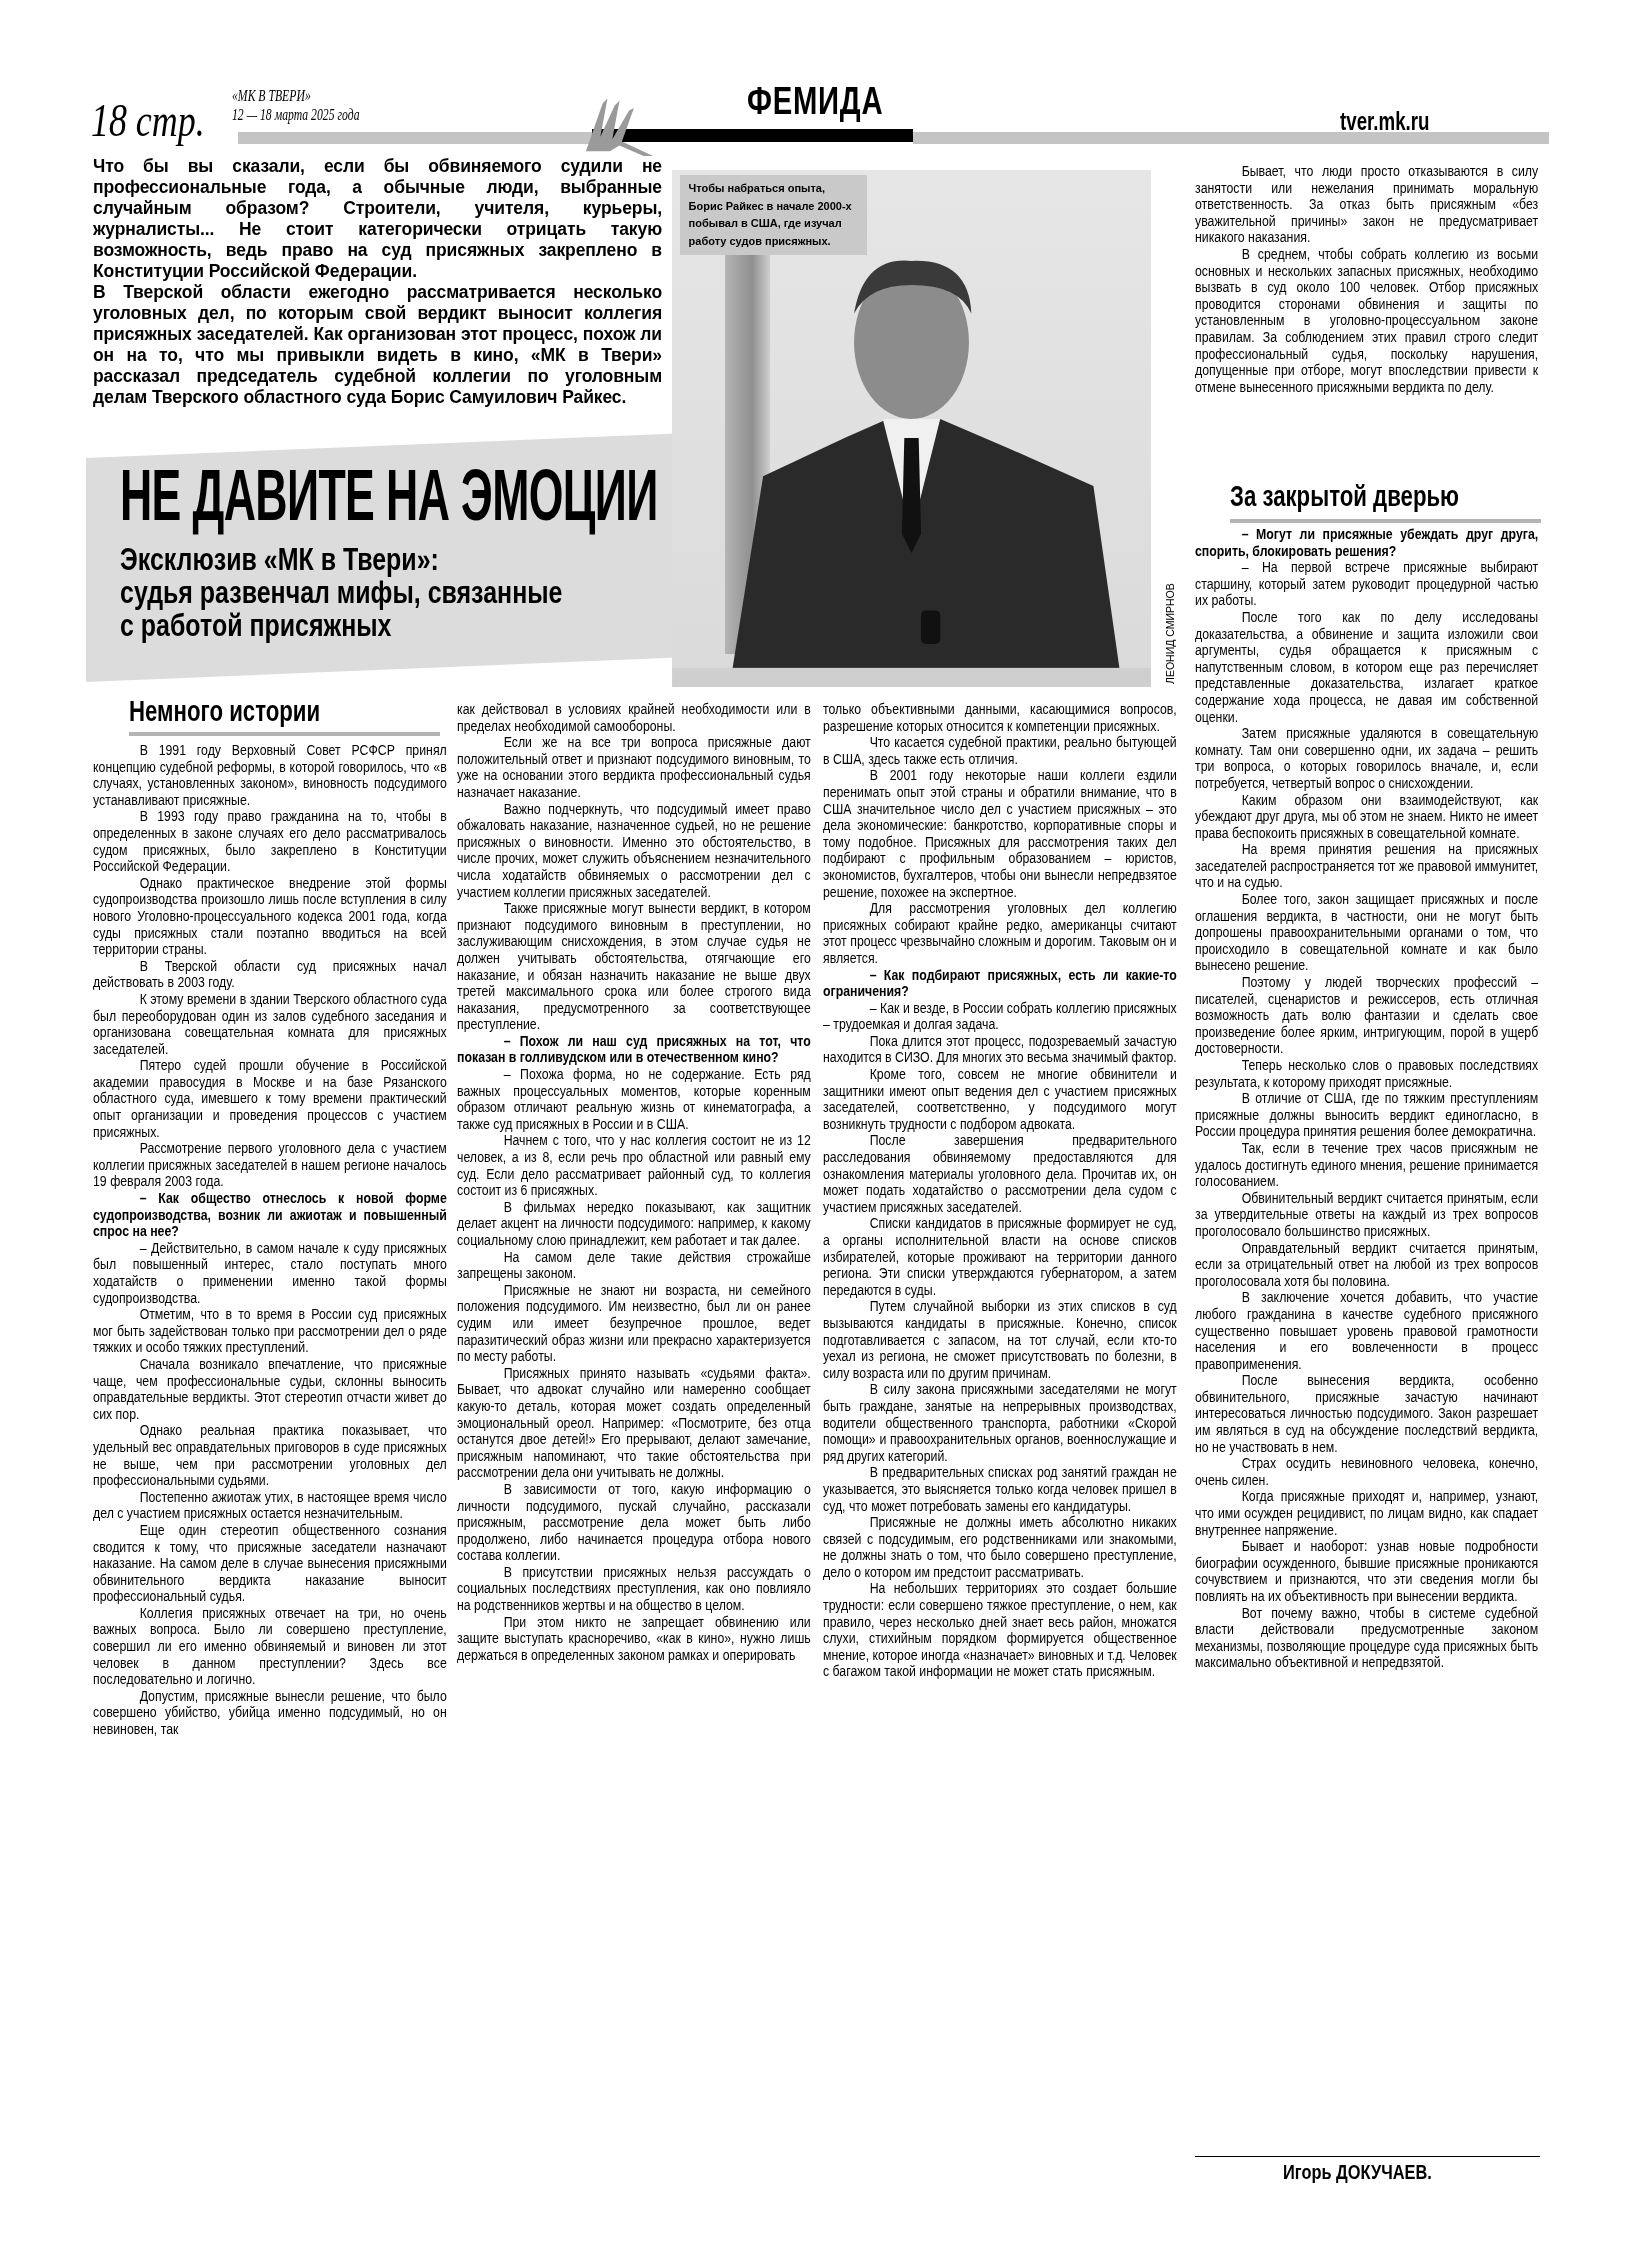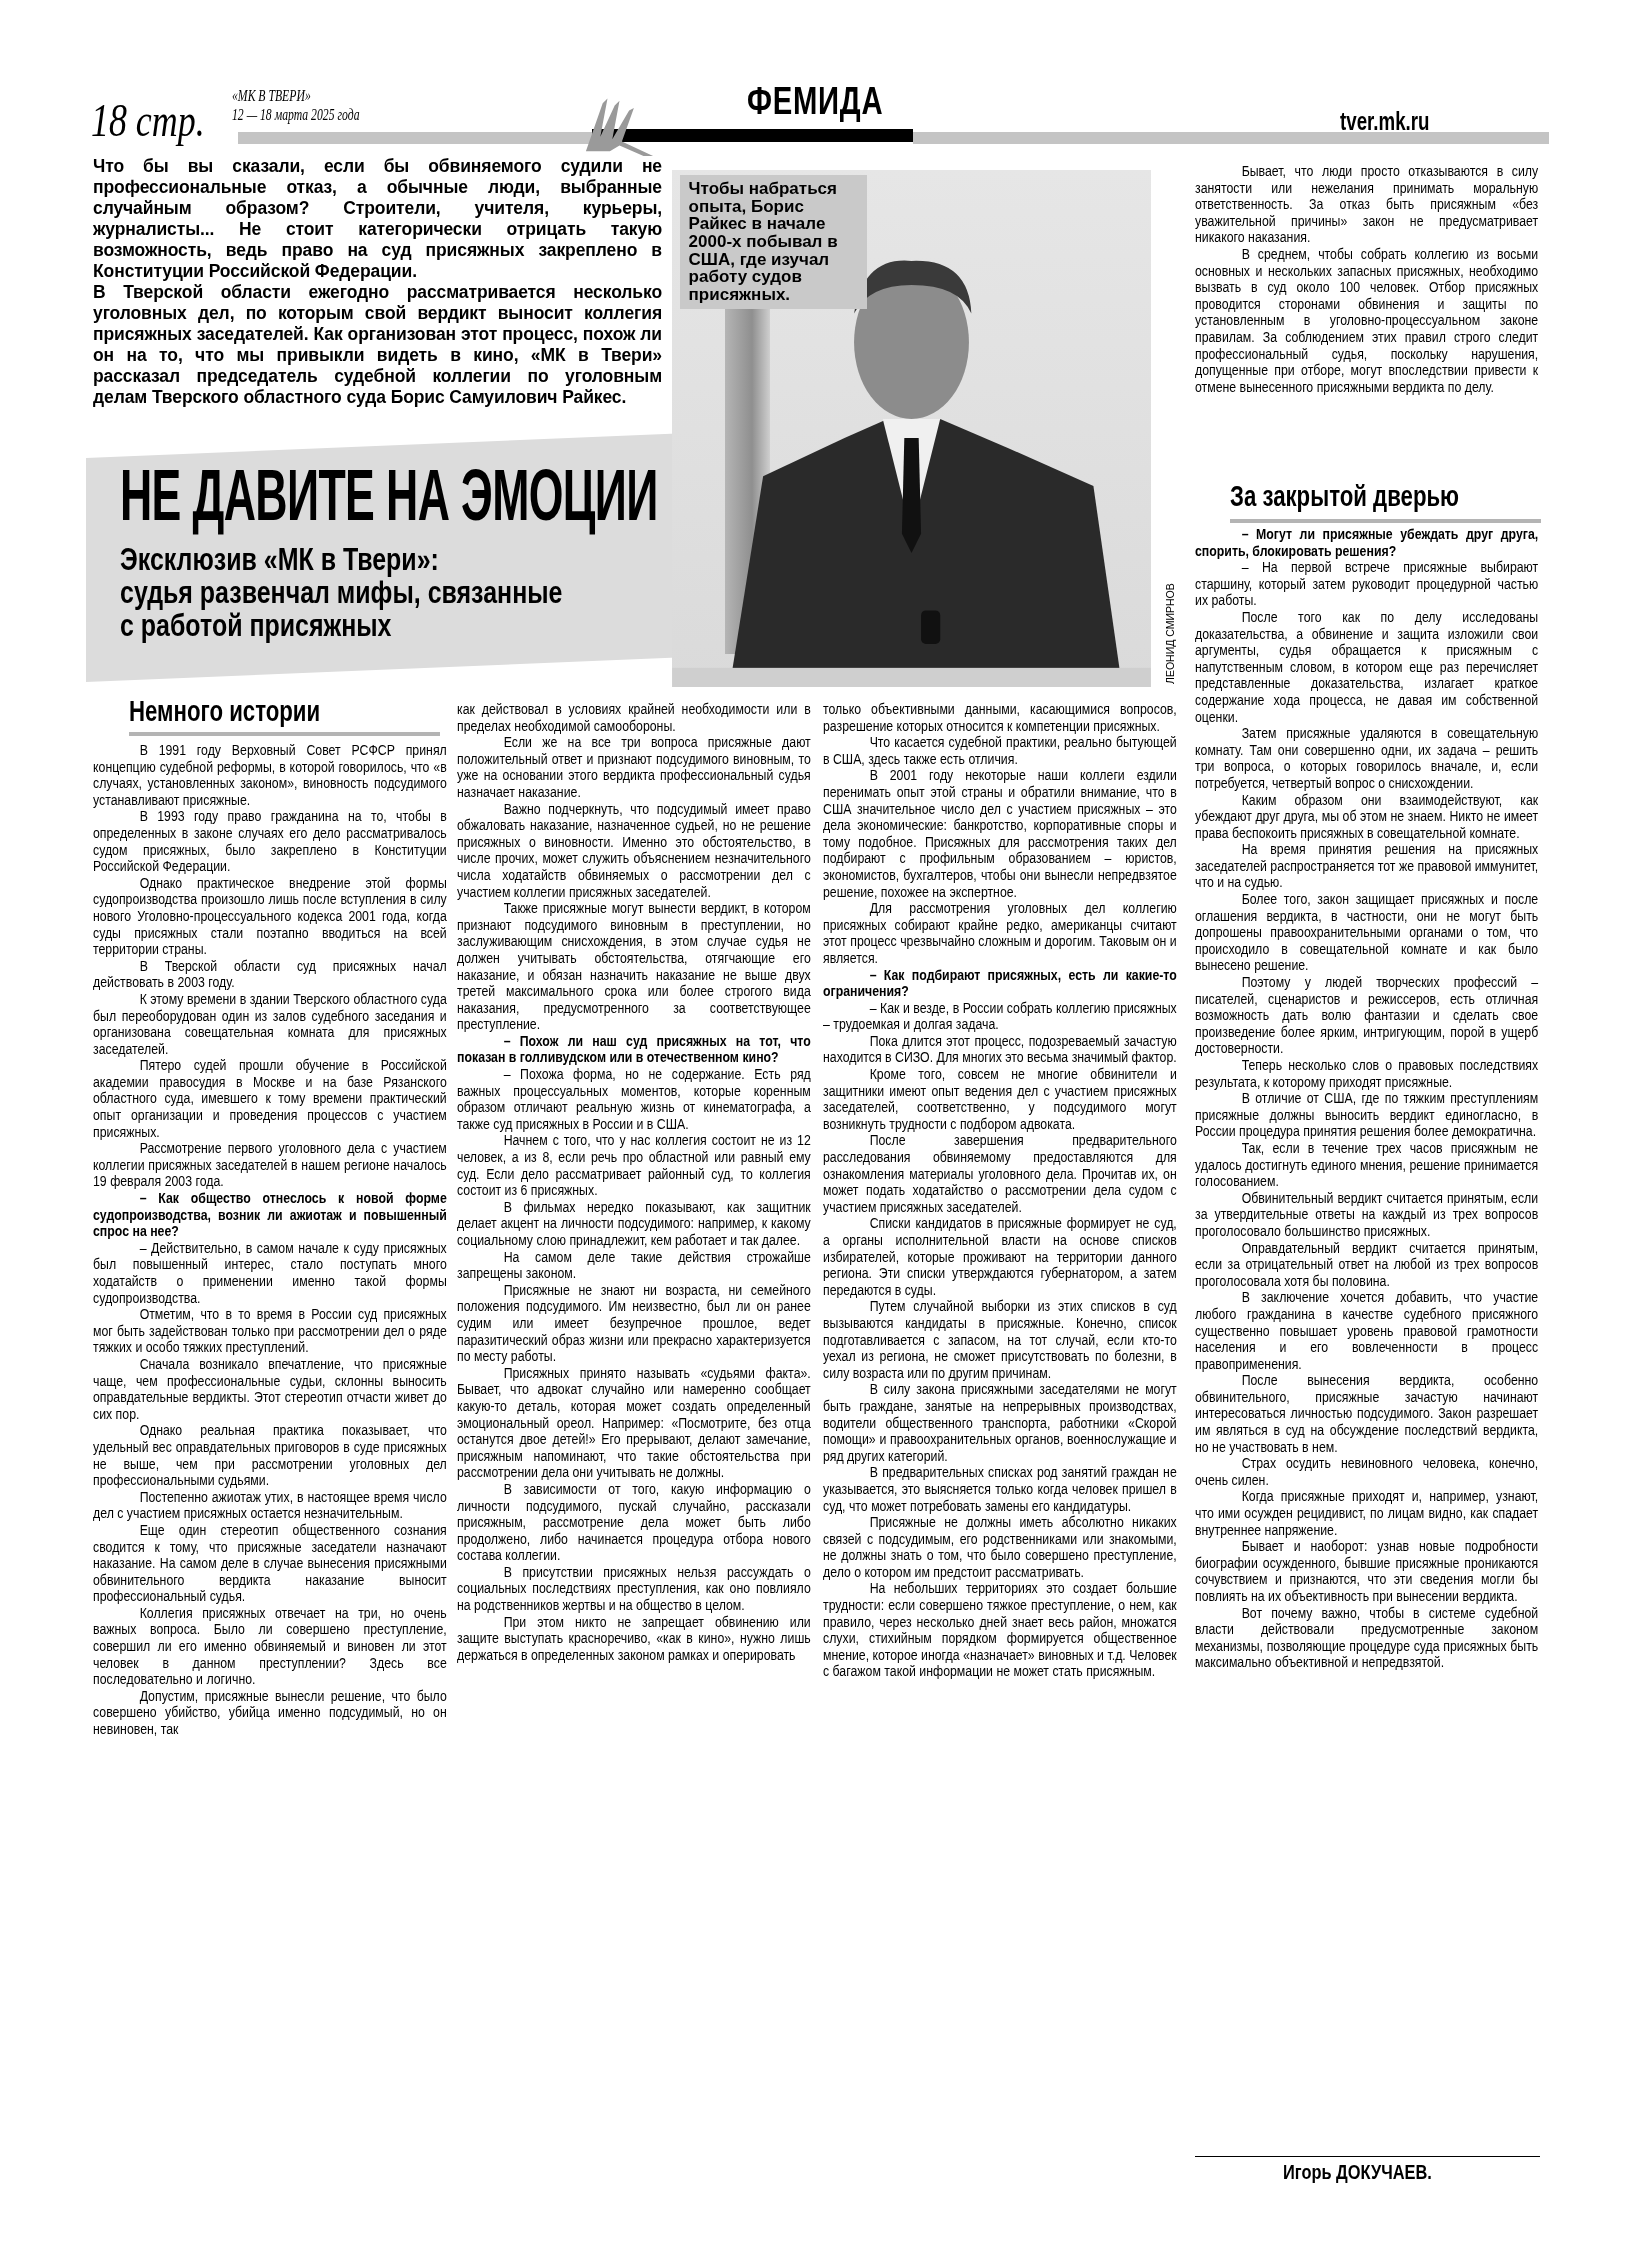--- a/index.html
+++ b/index.html
@@ -32,21 +32,21 @@
   .hl-title { left:120px; top:459px; font-size:72px; font-weight:bold; line-height:1;
               transform:scaleX(0.62); transform-origin:left top; letter-spacing:-1px; white-space:nowrap; }
   .hl-sub { left:120px; top:543px; font-size:32px; font-weight:bold; line-height:33px;
             transform:scaleX(0.78); transform-origin:left top; white-space:nowrap; }
   .hl-sub div { margin:0; }
 
   
   .photo { left:672px; top:170px; width:479px; height:517px; background:linear-gradient(180deg,#e6e6e6 0%,#dadada 100%); overflow:hidden; }
   .photo-flag { position:absolute; left:53px; top:29px; width:45px; height:455px; background:linear-gradient(90deg,#b5b5b5,#8f8f8f 60%,#cfcfcf); }
   .caption { left:680px; top:175px; width:170px; padding:4.8px 8.6px; background:#c9c9c9;
-             font-weight:bold; font-size:17px; line-height:17.7px; }
+             font-weight:bold; font-size:11px; line-height:17.7px; }
   .credit { left:1164px; top:684px; font-size:10.5px; transform:rotate(-90deg); transform-origin:left top; white-space:nowrap; }
 
   
   .col { font-size:14px; line-height:16.6px; text-align:justify; transform:scaleX(0.88); transform-origin:left top; }
   .col p { margin:0; text-indent:53px; }
   .col p.noindent { text-indent:0; }
   .col p.q { font-weight:bold; }
   .col1 { left:93px; top:742px; width:402px; }
   .col2 { left:457px; top:701px; width:402px; }
   .col3 { left:823px; top:701px; width:402px; }
@@ -70,21 +70,21 @@
 <div class="abs bar-grey-l"></div>
 <div class="abs bar-black"></div>
 <div class="abs bar-grey-r"></div>
 <svg class="abs logo" viewBox="0 0 160 150">
   <path d="M10 140 L45 40 L55 30 L40 110 L70 45 L80 35 L65 115 L100 55 L110 50 L85 120 L150 150 L130 150 L80 128 L60 140 Z" fill="#9a9a9a"></path>
 </svg>
 <div class="abs rubric">ФЕМИДА</div>
 <div class="abs site">tver.mk.ru</div>
 
 <div class="abs lead">
-  <p>Что бы вы сказали, если бы обвиняемого судили не профессиональные отказ, а обычные люди, выбранные случайным образом? Строители, учителя, курьеры, журналисты... Не стоит категорически отрицать такую возможность, ведь право на суд присяжных закреплено в Конституции Российской Федерации.</p>
+  <p>Что бы вы сказали, если бы обвиняемого судили не профессиональные года, а обычные люди, выбранные случайным образом? Строители, учителя, курьеры, журналисты... Не стоит категорически отрицать такую возможность, ведь право на суд присяжных закреплено в Конституции Российской Федерации.</p>
   <p>В Тверской области ежегодно рассматривается несколько уголовных дел, по которым свой вердикт выносит коллегия присяжных заседателей. Как организован этот процесс, похож ли он на то, что мы привыкли видеть в кино, «МК в Твери» рассказал председатель судебной коллегии по уголовным делам Тверского областного суда Борис Самуилович Райкес.</p>
 </div>
 
 <div class="abs hl-box"></div>
 <div class="abs hl-title">НЕ ДАВИТЕ НА ЭМОЦИИ</div>
 <div class="abs hl-sub">
   <div>Эксклюзив «МК в Твери»:</div>
   <div>судья развенчал мифы, связанные</div>
   <div>с работой присяжных</div>
 </div>

